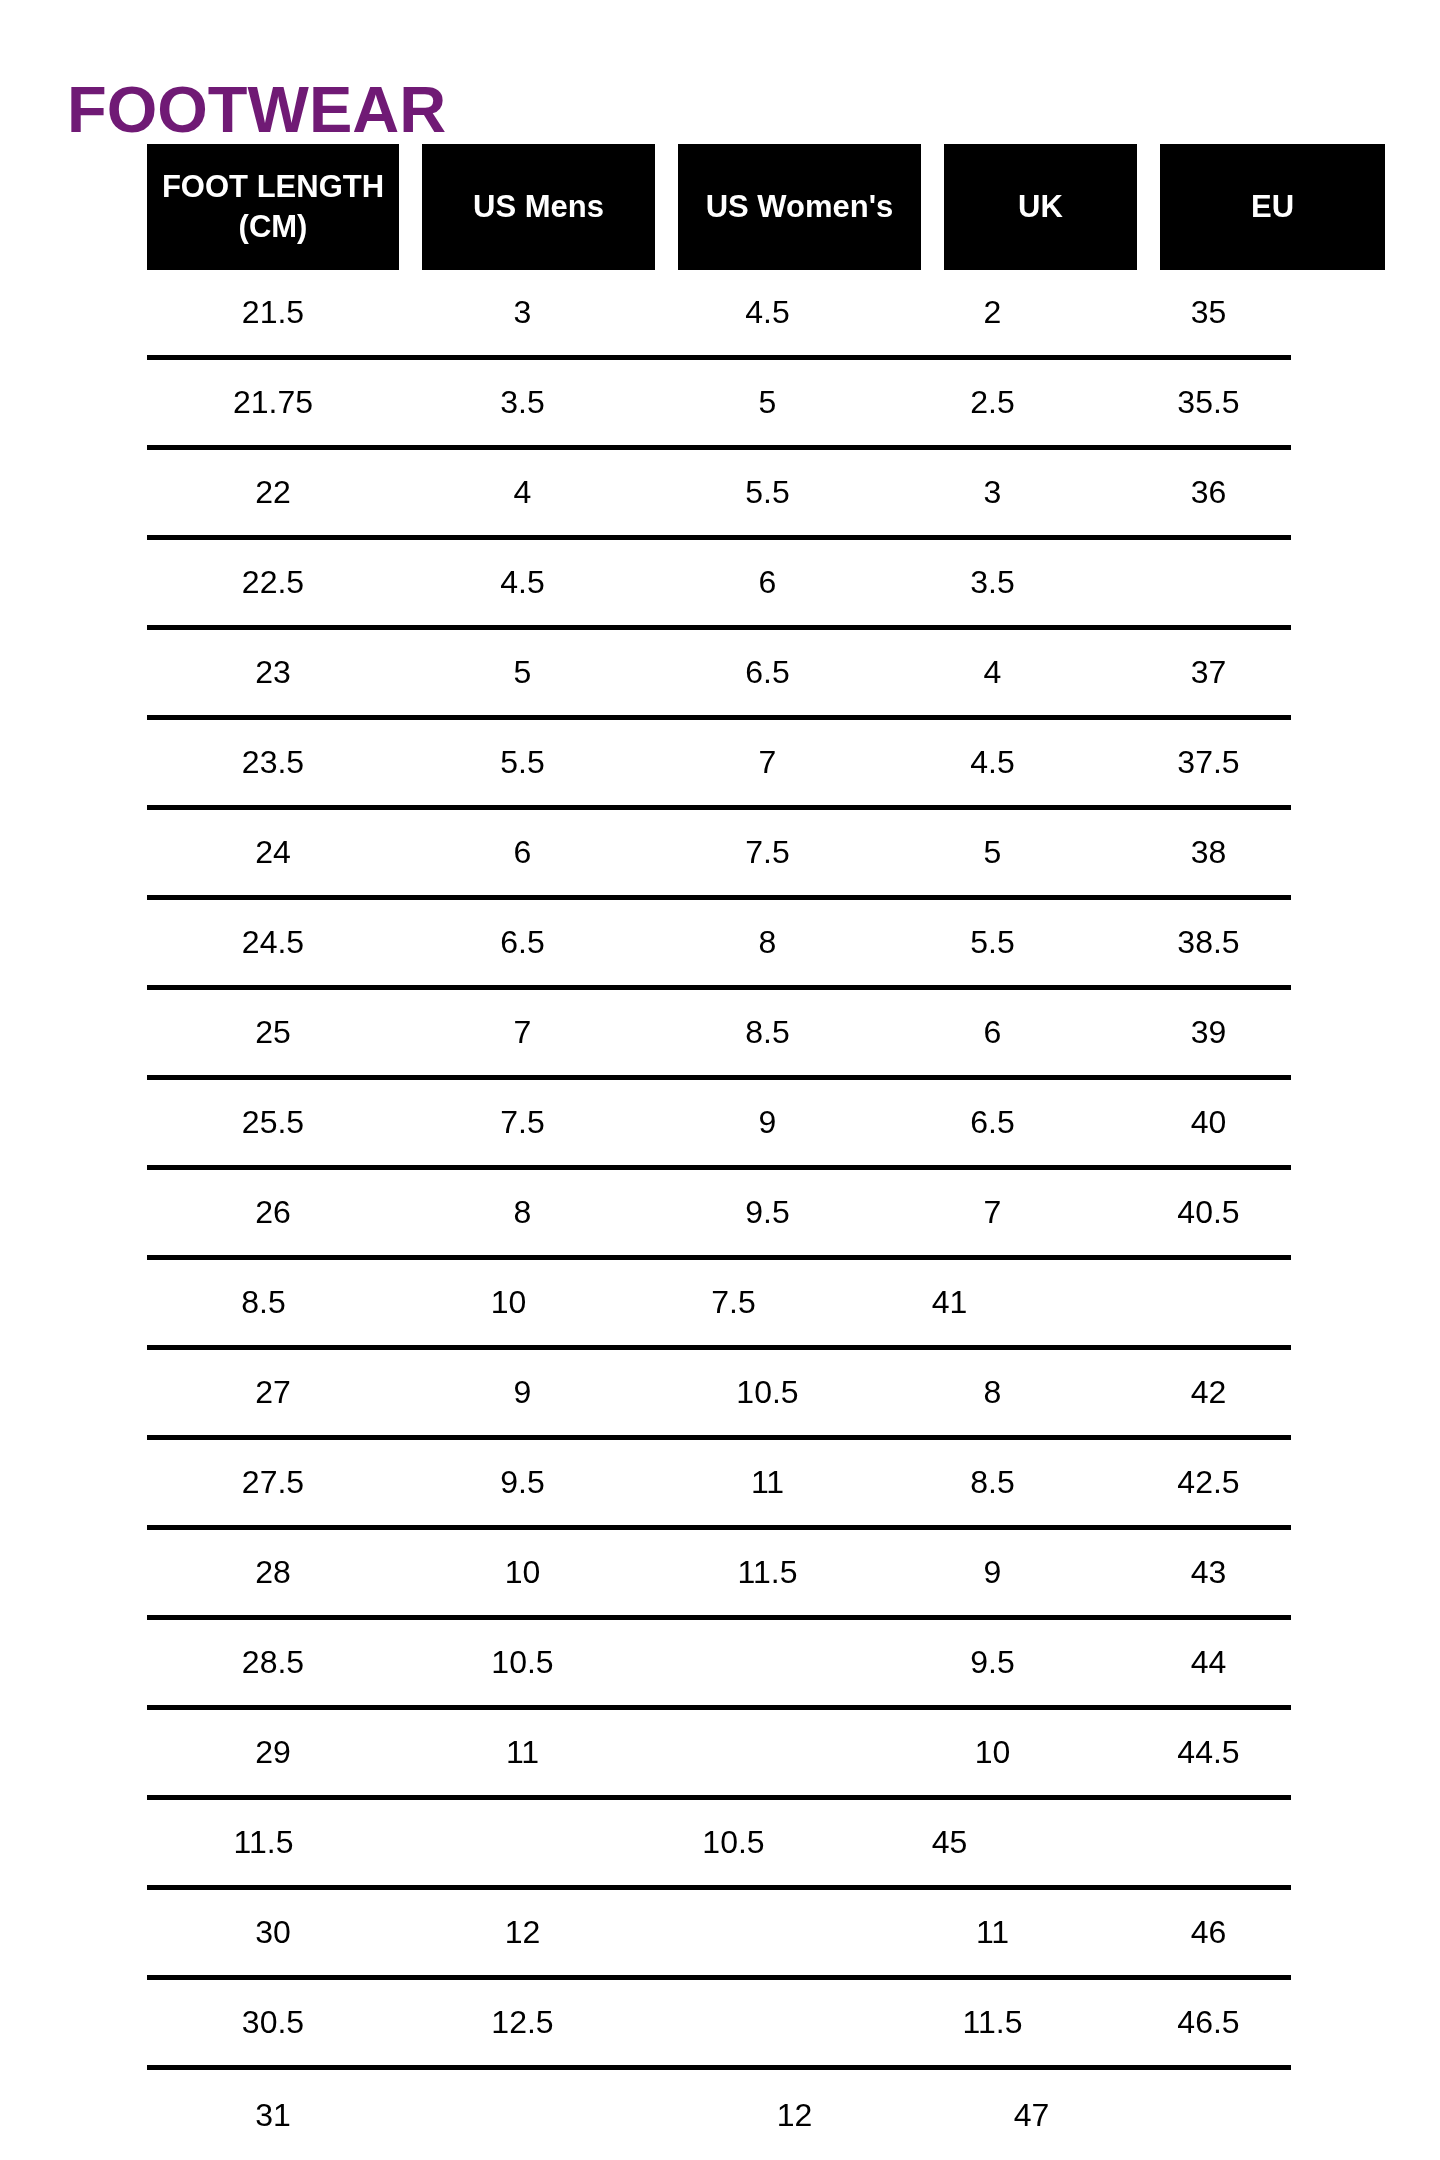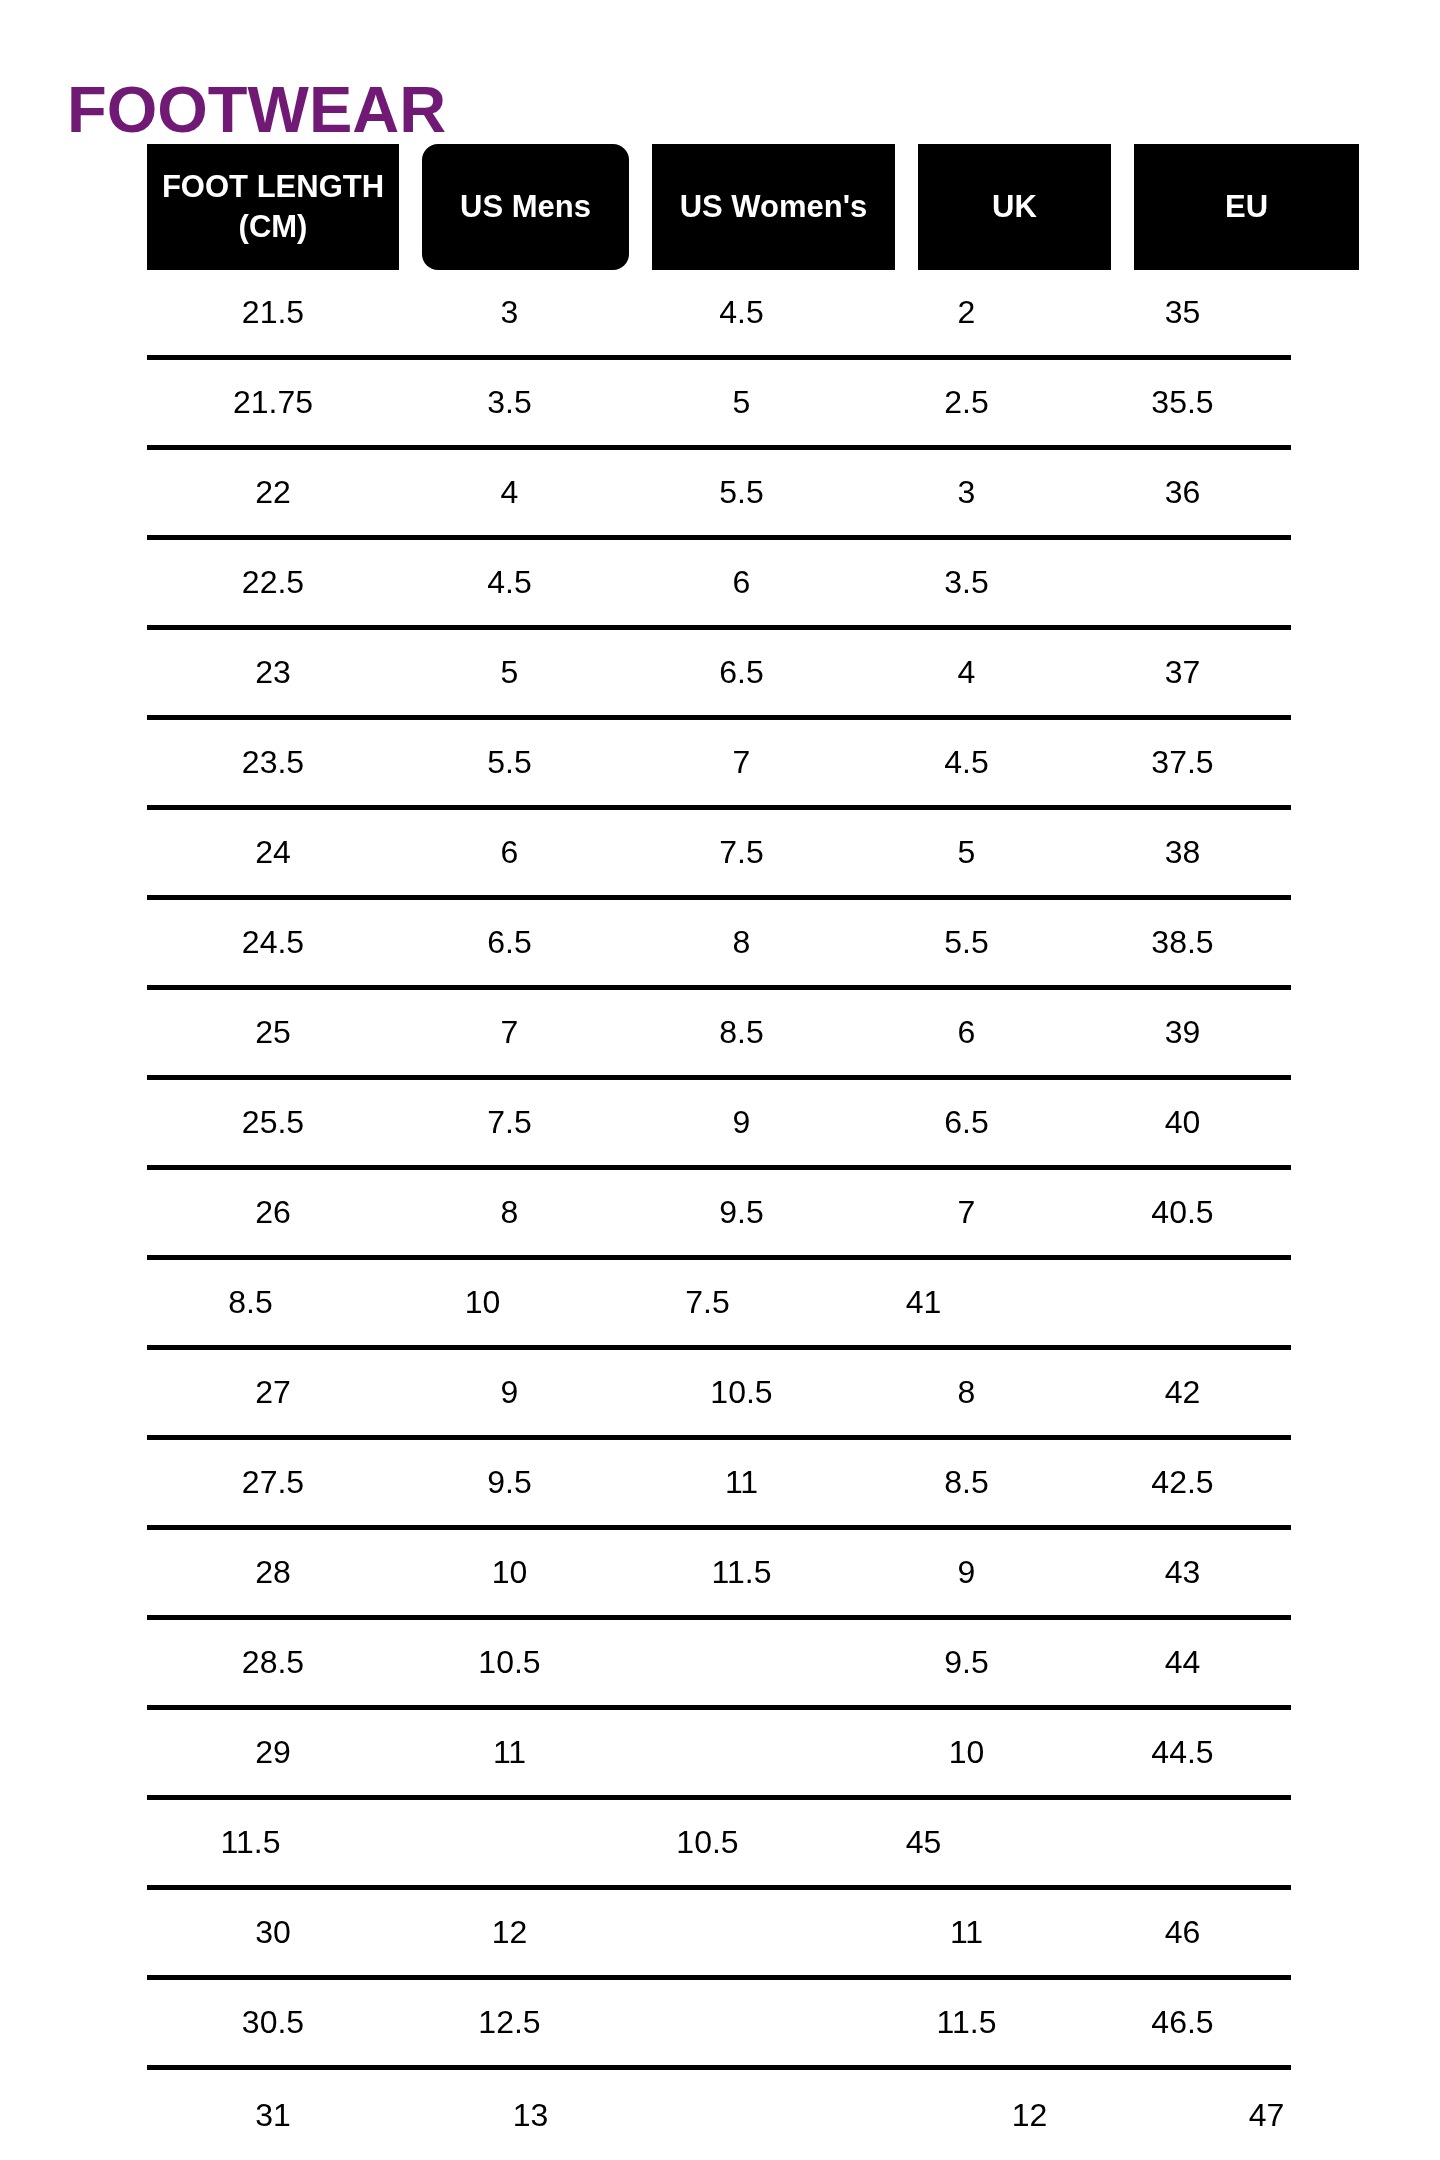--- a/index.html
+++ b/index.html
@@ -44,21 +44,21 @@
     line-height: 40px;
     display: flex;
     flex-direction: column;
     align-items: center;
     justify-content: center;
     text-align: center;
     flex: 0 0 auto;
     box-sizing: border-box;
   }
   .col0 { width: 252px; }
-  .col1 { width: 207px; border-radius: 16px; }
+  .col1 { width: 233px; }
   .col2 { width: 243px; text-align: right; }
   .col3 { width: 193px; }
   .col4 { width: 225px; }
   .tbody .trow {
     display: flex;
     gap: 7px;
     height: 90px;
     box-sizing: border-box;
     border-bottom: 5px solid #000000;
   }
@@ -256,20 +256,19 @@
   <div class="trow">
     <div class="tcell col0">30.5</div>
     <div class="tcell col1">12.5</div>
     <div class="tcell col2"></div>
     <div class="tcell col3">11.5</div>
     <div class="tcell col4">46.5</div>
   </div>
 
   <div class="trow">
     <div class="tcell col0">31</div>
-    <div class="tcell col1">13</div>
     <div class="tcell col2"></div>
     <div class="tcell col3">12</div>
     <div class="tcell col4">47</div>
   </div>
 </div>
 
 </div>
 
 </body></html>

